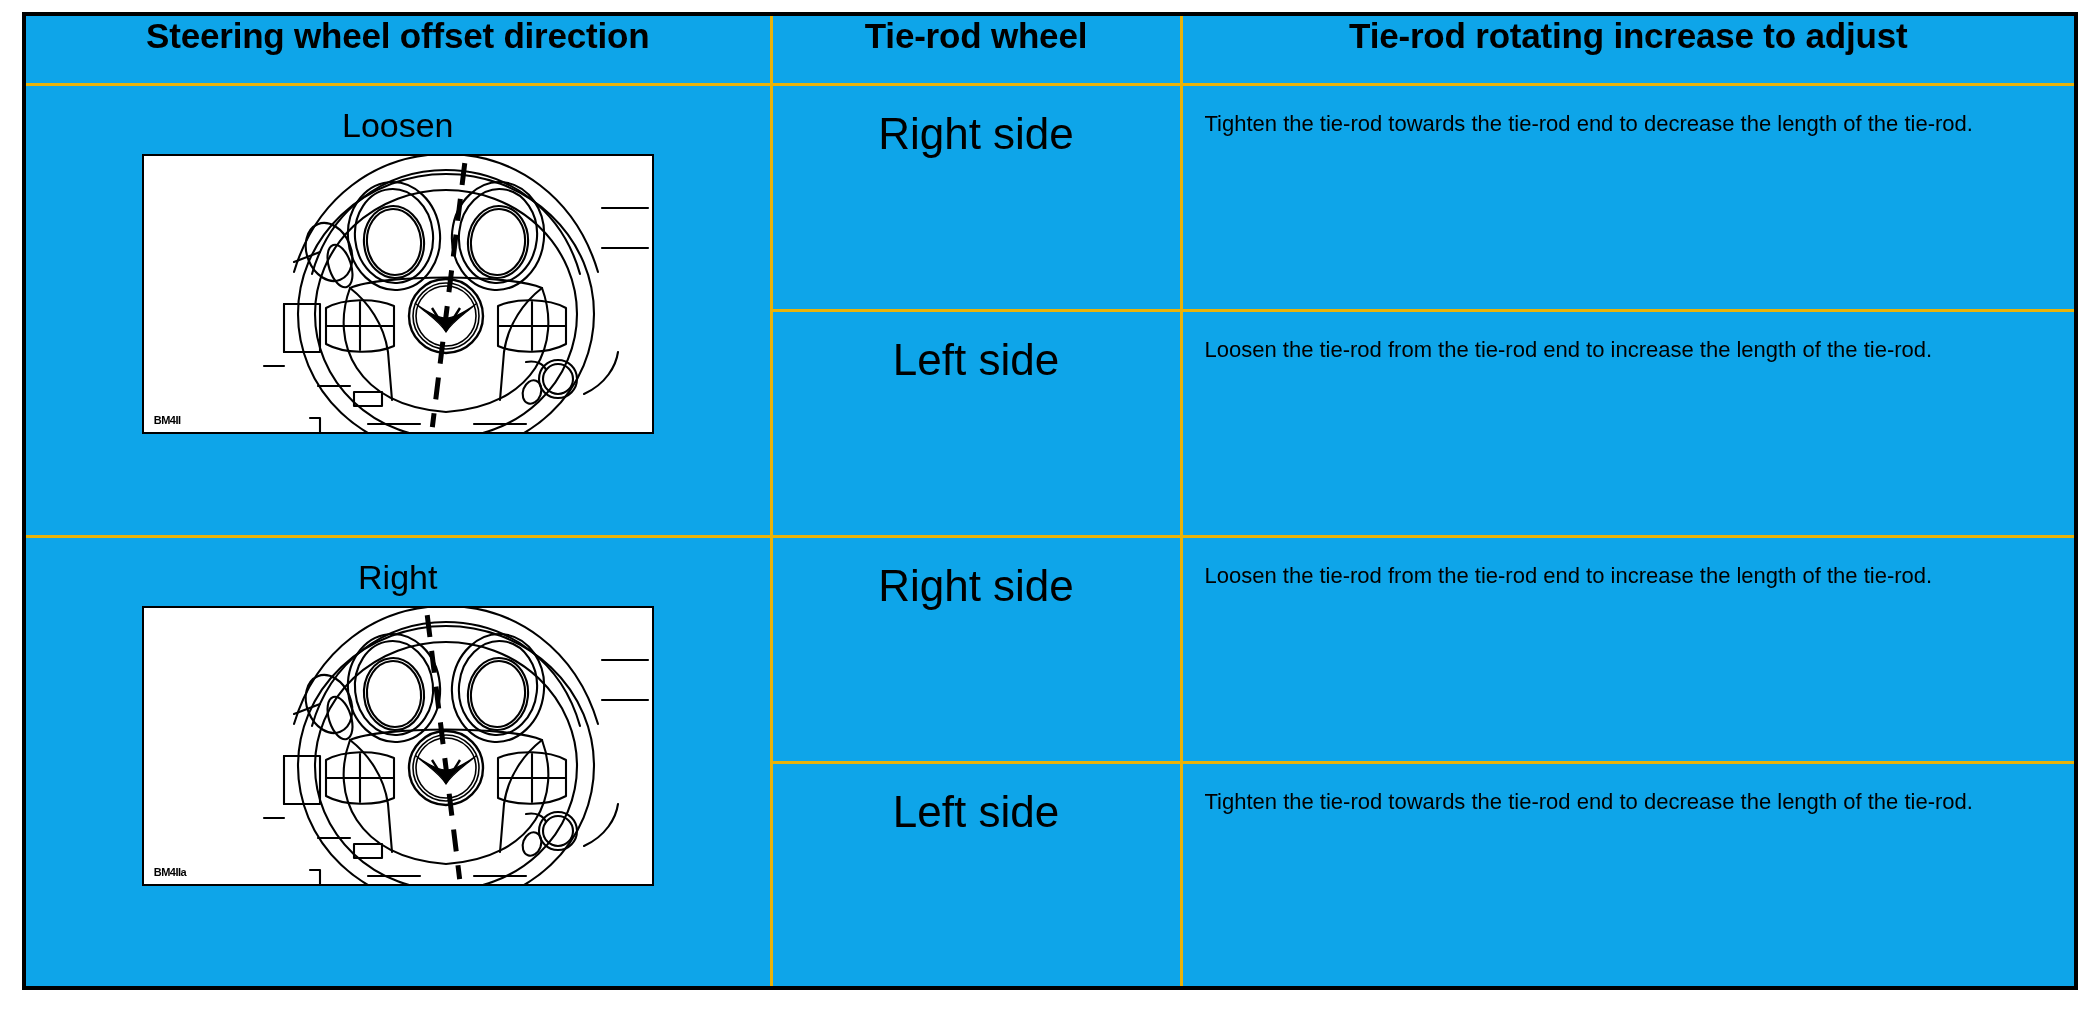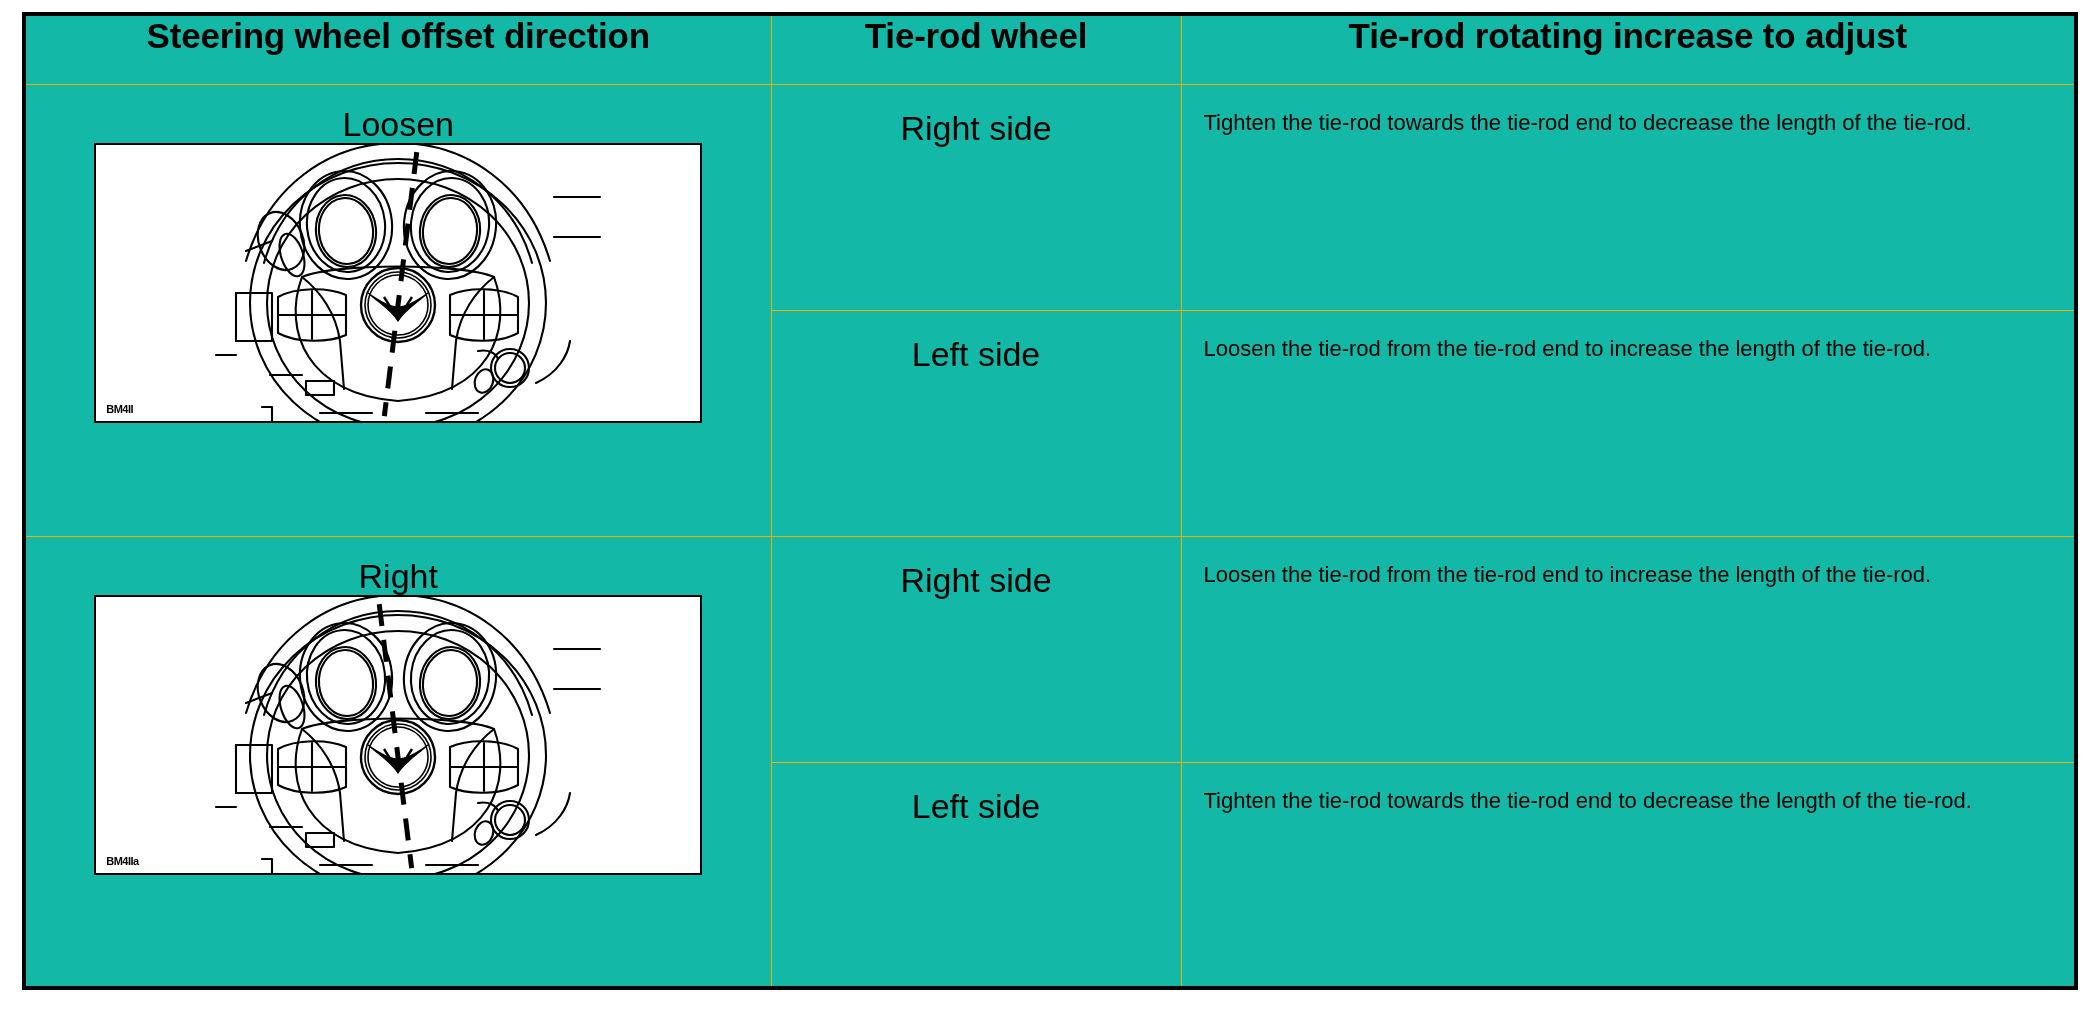--- a/index.html
+++ b/index.html
@@ -19,22 +19,22 @@
     position: absolute;
     left: 22px;
     top: 12px;
     width: 2052px;
     height: 978px;
     border-collapse: collapse;
     table-layout: fixed;
     background: #ffffff;
   }
   table.spec td, table.spec th {
-    border: 1px solid #eab308;
-    background: #14b8a6;
+    border: 3px solid #eab308;
+    background: #0ea5e9;
     padding: 0;
     vertical-align: top;
   }
   table.spec { border: 4px solid #000; }
 
   .col1 { width: 747px; }
   .col2 { width: 410px; }
   .col3 { width: 895px; }
 
   .hdr {
@@ -58,44 +58,44 @@
     color: #000;
     padding-top: 22px;
     text-align: center;
     line-height: 1.0;
   }
 
   .sidecell {
     text-align: center;
     vertical-align: top;
     height: 186px;
-    font-size: 34px;
+    font-size: 44px;
     color: #000;
   }
   .sidecell .sidetext { padding-top: 26px; line-height: 1.0; }
 
   .instrcell {
     vertical-align: top;
     height: 186px;
     font-size: 22px;
     color: #000;
   }
   .instrtext {
     padding: 24px 10px 0 22px;
     line-height: 1.25;
     text-indent: -14px;
     padding-left: 36px;
   }
 
   
   .wheelbox {
     position: relative;
-    width: 608px;
+    width: 512px;
     height: 280px;
-    margin: 2px auto 0 auto;
+    margin: 12px auto 0 auto;
     border: 2px solid #000;
     background: #fff;
     overflow: hidden;
   }
   .wheelbox svg { display: block; }
   .illuscode {
     position: absolute;
     left: 10px;
     bottom: 6px;
     font-size: 11px;

